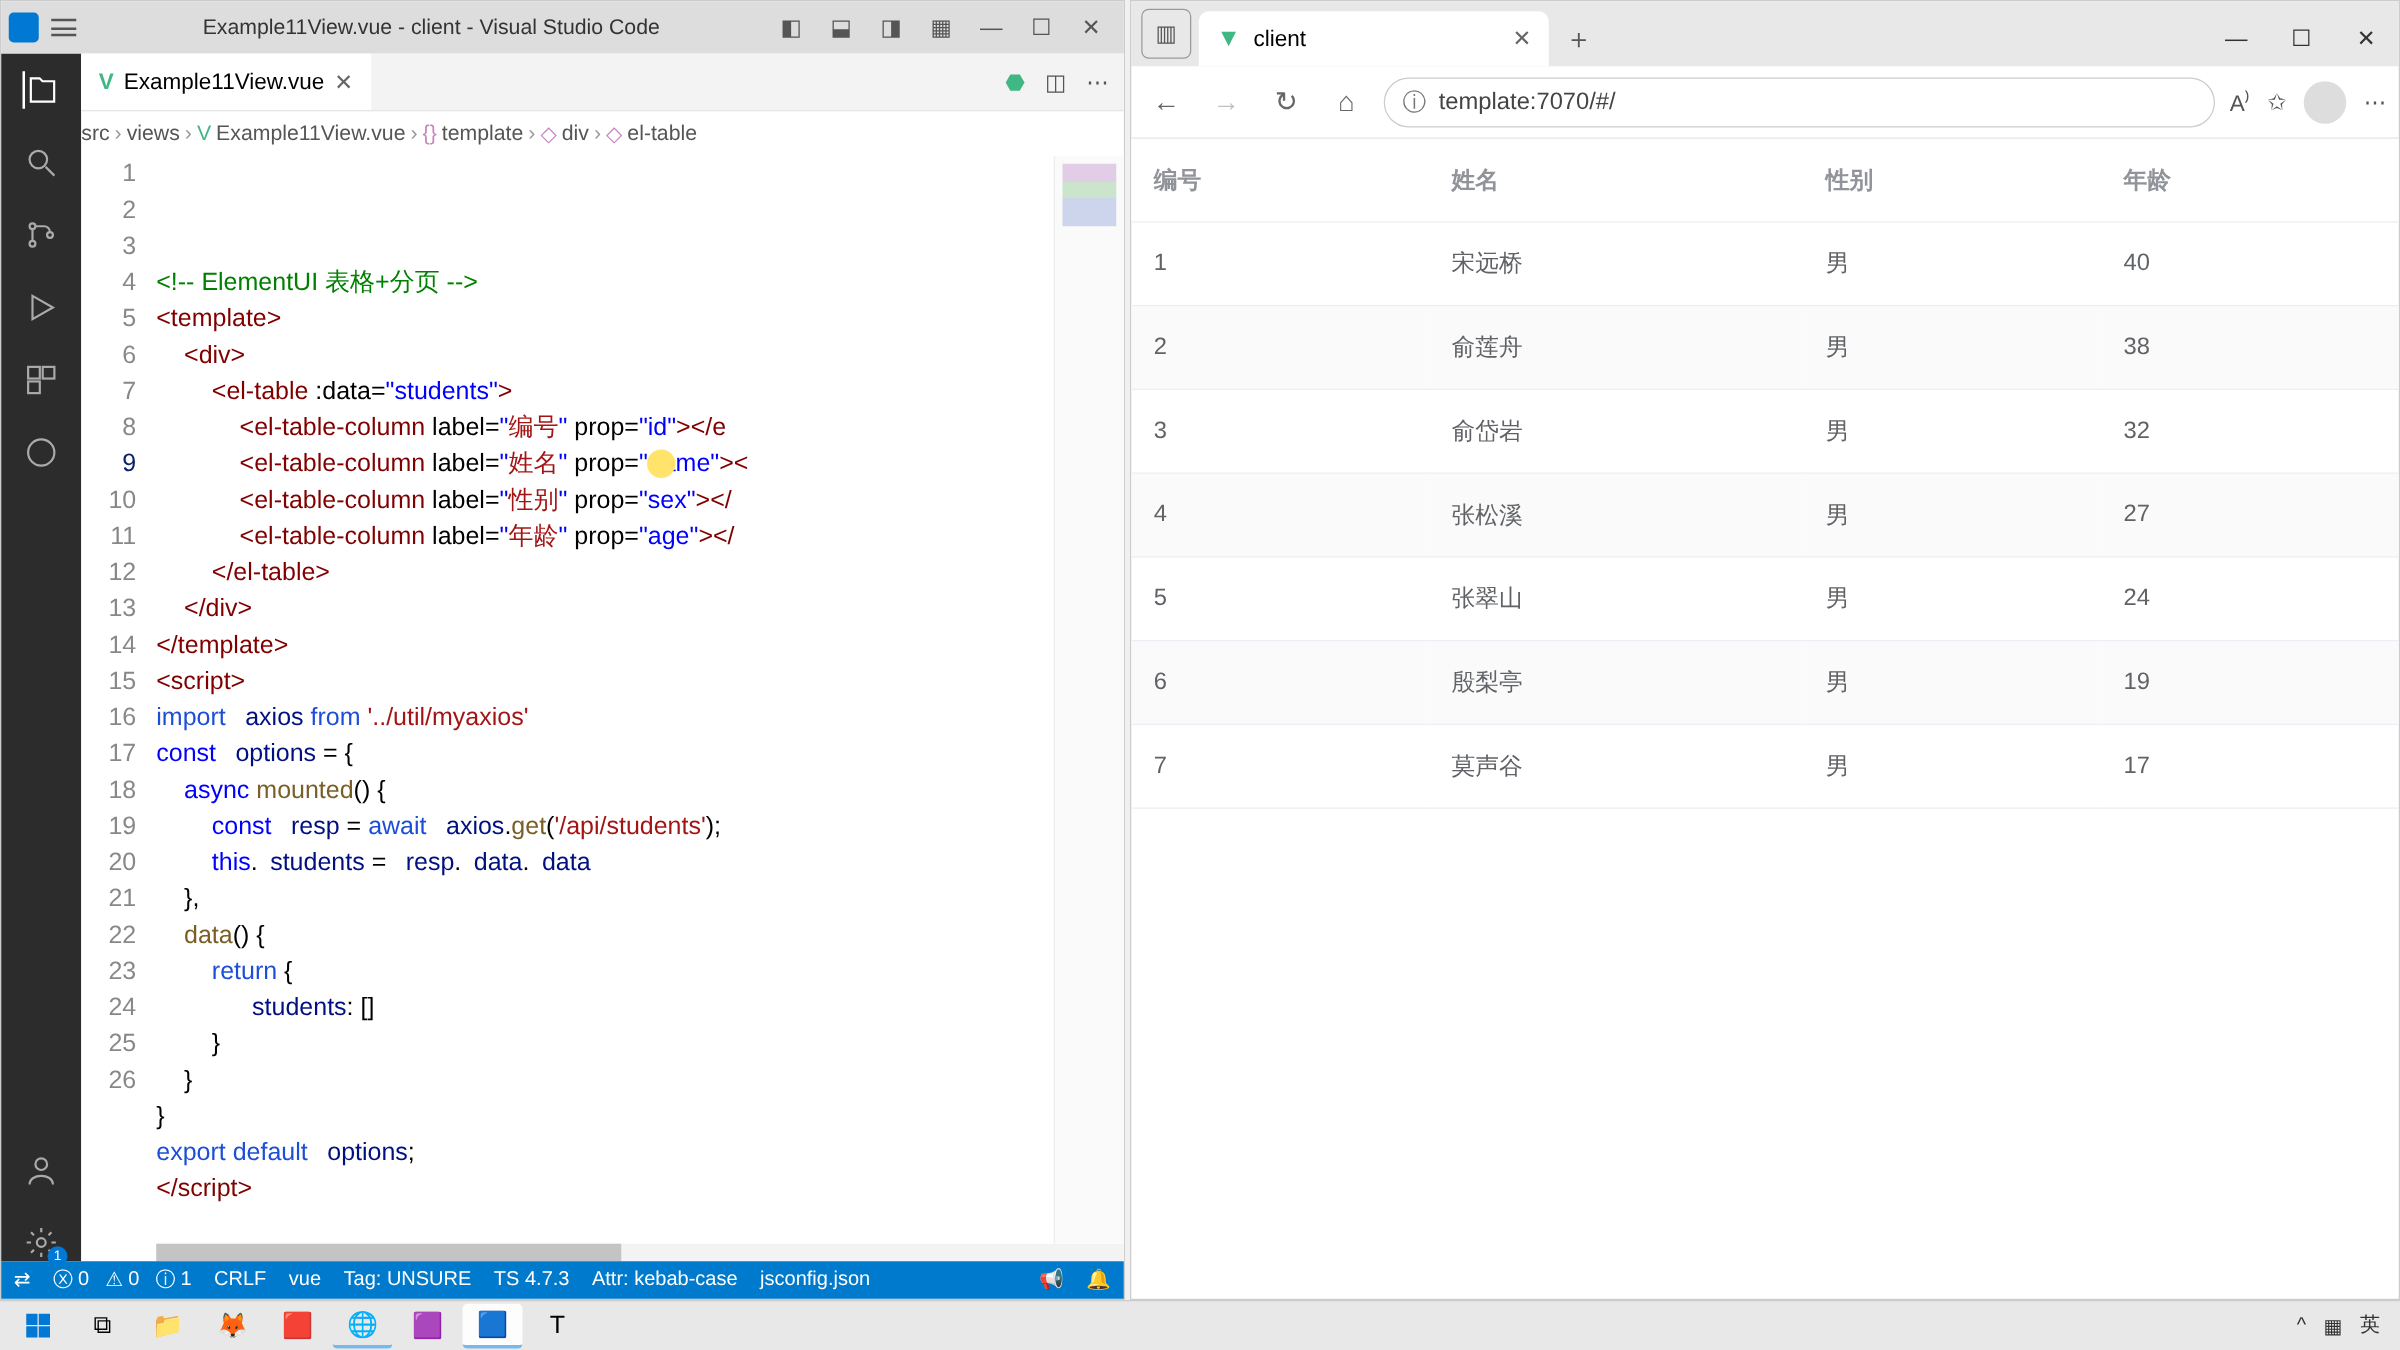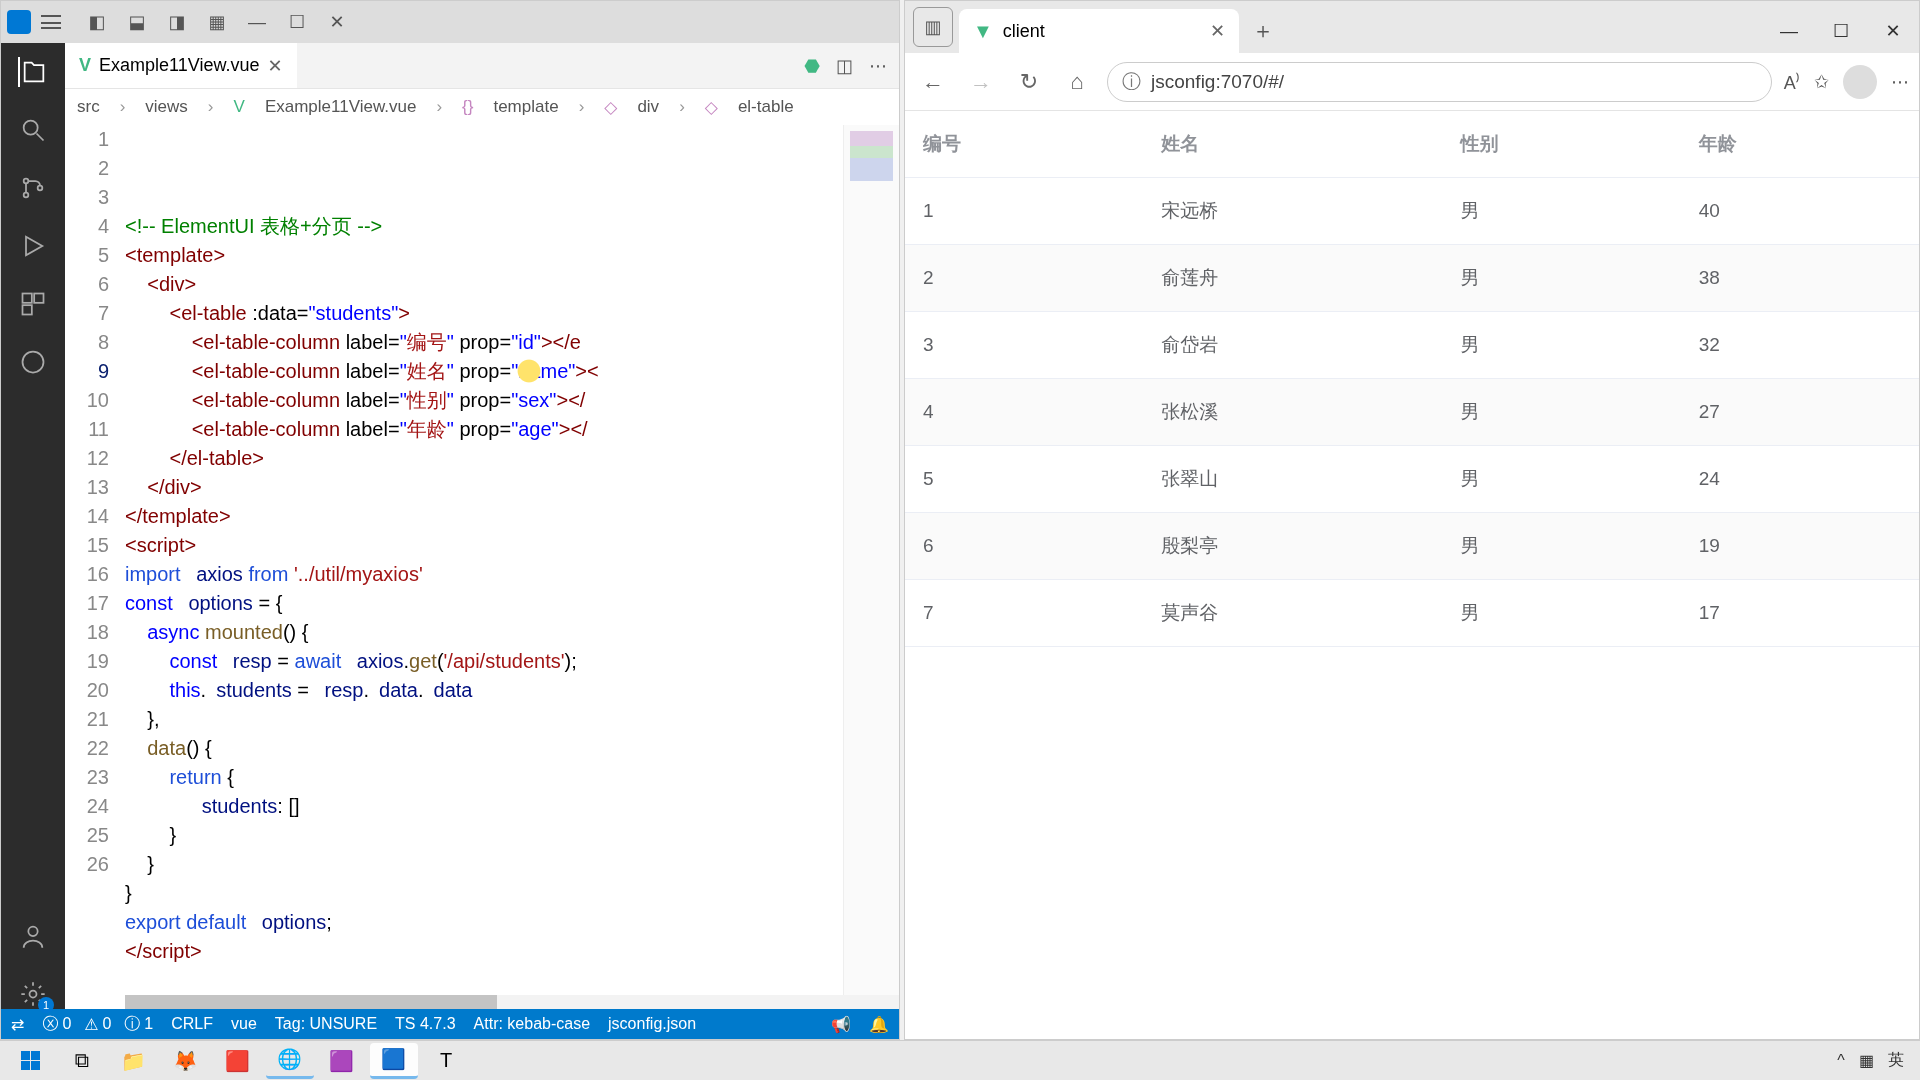--- a/index.html
+++ b/index.html
@@ -22,21 +22,21 @@
 .activitybar .spacer { flex: 1; }
 .activitybar .badge { position:relative; }
 .activitybar .badge::after { content:"1"; position:absolute; bottom:-4px; right:-6px; background:#0078d4; color:#fff; font-size:11px; width:16px; height:16px; border-radius:50%; display:flex; align-items:center; justify-content:center; }
 
 .editor-area { flex: 1; display: flex; flex-direction: column; background: #fff; min-width: 0; }
 .tabbar { height: 46px; display: flex; align-items: center; background: #f3f3f3; border-bottom: 1px solid #e5e5e5; }
 .tab { height: 100%; display: flex; align-items: center; padding: 0 14px; background: #fff; gap: 8px; }
 .tab .vue-ico { color: #41b883; font-weight: bold; font-size: 18px; }
 .tab .close { color: #666; }
 .tabbar .tab-right { margin-left: auto; display:flex; gap:16px; padding-right:12px; color:#555; }
-.breadcrumb { height: 36px; display: flex; align-items: center; gap: 20px; padding: 0 12px; color: #555; font-size: 17px; }
+.breadcrumb { height: 36px; display: flex; align-items: center; gap: 4px; padding: 0 0; color: #555; font-size: 17px; }
 .breadcrumb .sep { color: #999; }
 .breadcrumb .ico { color:#c586c0; }
 
 .code { flex: 1; display: flex; font-family: Consolas, monospace; font-size: 20px; line-height: 29px; position: relative; overflow:hidden; }
 .gutter { width: 60px; text-align: right; padding-right: 16px; color: #888; }
 .gutter .cur { color: #0b216f; font-weight: 500; }
 .lines { flex: 1; white-space: pre; position: relative; }
 .minimap { width: 56px; background: #fafafa; border-left: 1px solid #eee; }
 .minimap .mm { margin:6px; height:50px; background: linear-gradient(#c8a0d0 0 30%, #9cd0a0 30% 55%, #a0b0e0 55% 100%); opacity:.5; }
 
@@ -92,20 +92,21 @@
 .win-logo { display:grid; grid-template:repeat(2,9px)/repeat(2,9px); gap:1px; }
 .win-logo span { background:#0078d4; }
 </style>
 </head>
 <body>
 
 <div class="vscode">
   <div class="vsc-titlebar">
     <div class="logo"></div>
     <div class="menu-icon"></div>
+    <div class="title">Example11View.vue - client - Visual Studio Code</div>
     <div class="win-btn">◧</div>
     <div class="win-btn">⬓</div>
     <div class="win-btn">◨</div>
     <div class="win-btn">▦</div>
     <div class="win-btn">—</div>
     <div class="win-btn">☐</div>
     <div class="win-btn">✕</div>
   </div>
 
   <div class="vsc-body">
@@ -267,21 +268,21 @@
     </div>
   </div>
 
   <div class="br-toolbar">
     <div class="nav-btn">←</div>
     <div class="nav-btn" style="opacity:.4">→</div>
     <div class="nav-btn">↻</div>
     <div class="nav-btn">⌂</div>
     <div class="addr">
       <span class="lock">ⓘ</span>
-      <span>jsconfig:7070/#/</span>
+      <span>template:7070/#/</span>
     </div>
     <div class="rt">
       <span>A⁾</span>
       <span>✩</span>
       <div class="avatar"></div>
       <span>⋯</span>
     </div>
   </div>
 
   <div class="page">

